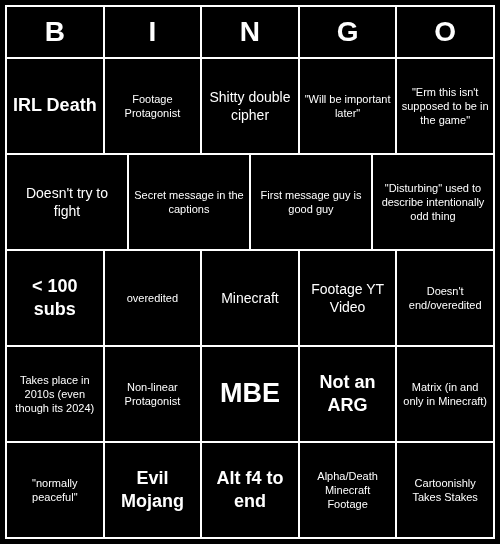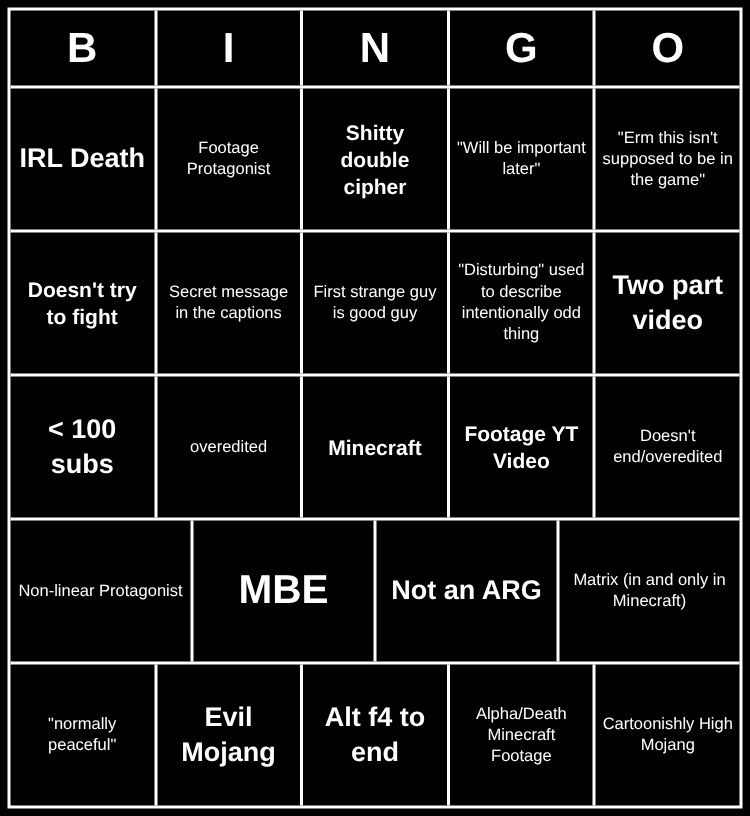--- a/index.html
+++ b/index.html
@@ -69,21 +69,21 @@
     .bingo-cell span {
       font-size: 11px;
       line-height: 1.3;
     }
     .bingo-cell.large span {
       font-size: 18px;
       font-weight: bold;
     }
     .bingo-cell.medium span {
       font-size: 14px;
-      font-weight: bold;
+      font-weight: normal;
     }
     .bingo-cell.xlarge span {
       font-size: 27px;
       font-weight: bold;
     }
   </style>
 </head>
 <body>
 
 <div class="bingo-card">
@@ -113,47 +113,47 @@
         </div>
       </div>
       <div class="bingo-row">
         <div class="bingo-cell medium">
           <span>Doesn't try to fight</span>
         </div>
         <div class="bingo-cell ">
           <span>Secret message in the captions</span>
         </div>
         <div class="bingo-cell ">
-          <span>First strange guy is good guy</span>
+          <span>First message guy is good guy</span>
         </div>
         <div class="bingo-cell ">
           <span>"Disturbing" used to describe intentionally odd thing</span>
-        </div>
-        <div class="bingo-cell large">
-          <span>Two part video</span>
         </div>
       </div>
       <div class="bingo-row">
         <div class="bingo-cell large">
           <span>&lt; 100 subs</span>
         </div>
         <div class="bingo-cell ">
           <span>overedited</span>
         </div>
         <div class="bingo-cell medium">
           <span>Minecraft</span>
         </div>
         <div class="bingo-cell medium">
           <span>Footage YT Video</span>
         </div>
         <div class="bingo-cell ">
           <span>Doesn't end/overedited</span>
         </div>
       </div>
       <div class="bingo-row">
+        <div class="bingo-cell ">
+          <span>Takes place in 2010s (even though its 2024)</span>
+        </div>
         <div class="bingo-cell ">
           <span>Non-linear Protagonist</span>
         </div>
         <div class="bingo-cell xlarge">
           <span>MBE</span>
         </div>
         <div class="bingo-cell large">
           <span>Not an ARG</span>
         </div>
         <div class="bingo-cell ">
@@ -167,17 +167,17 @@
         <div class="bingo-cell large">
           <span>Evil Mojang</span>
         </div>
         <div class="bingo-cell large">
           <span>Alt f4 to end</span>
         </div>
         <div class="bingo-cell ">
           <span>Alpha/Death Minecraft Footage</span>
         </div>
         <div class="bingo-cell ">
-          <span>Cartoonishly High Mojang</span>
+          <span>Cartoonishly Takes Stakes</span>
         </div>
       </div>
     </div>
 </div>
 
 </body></html>

